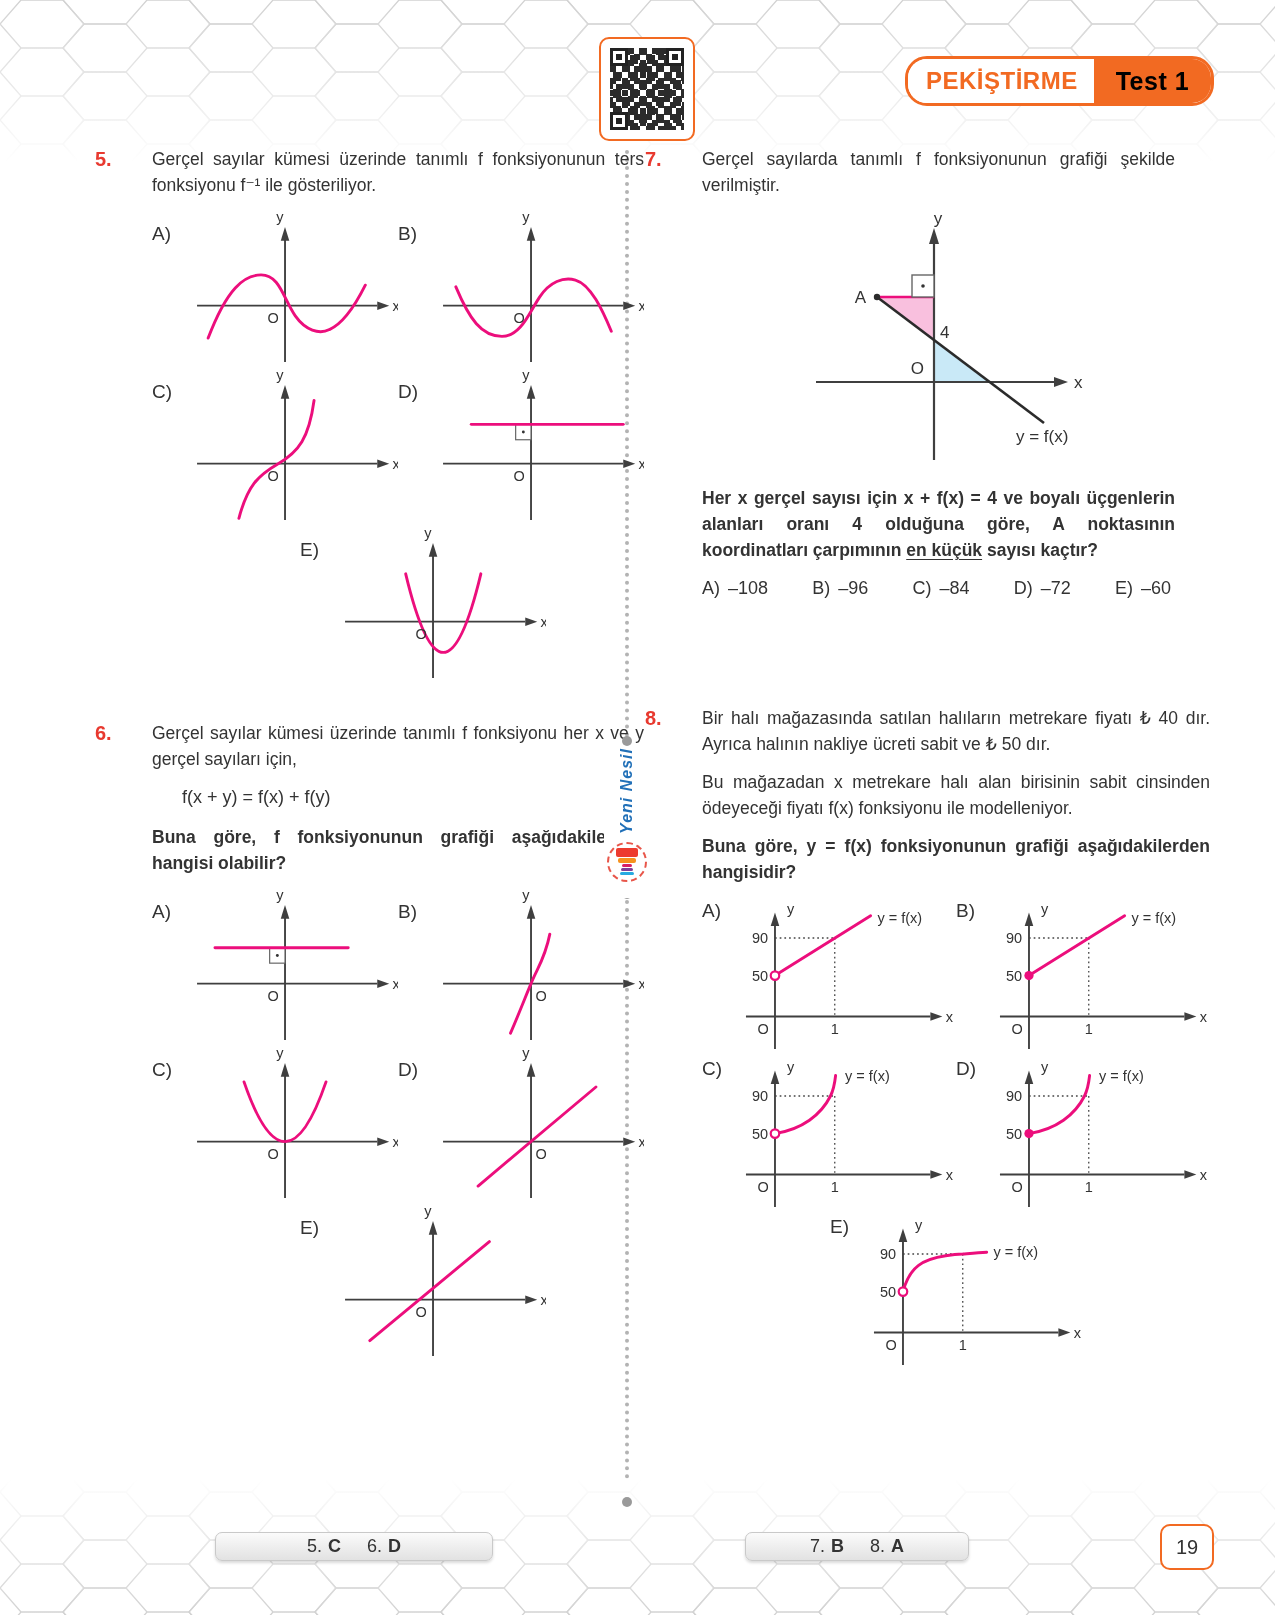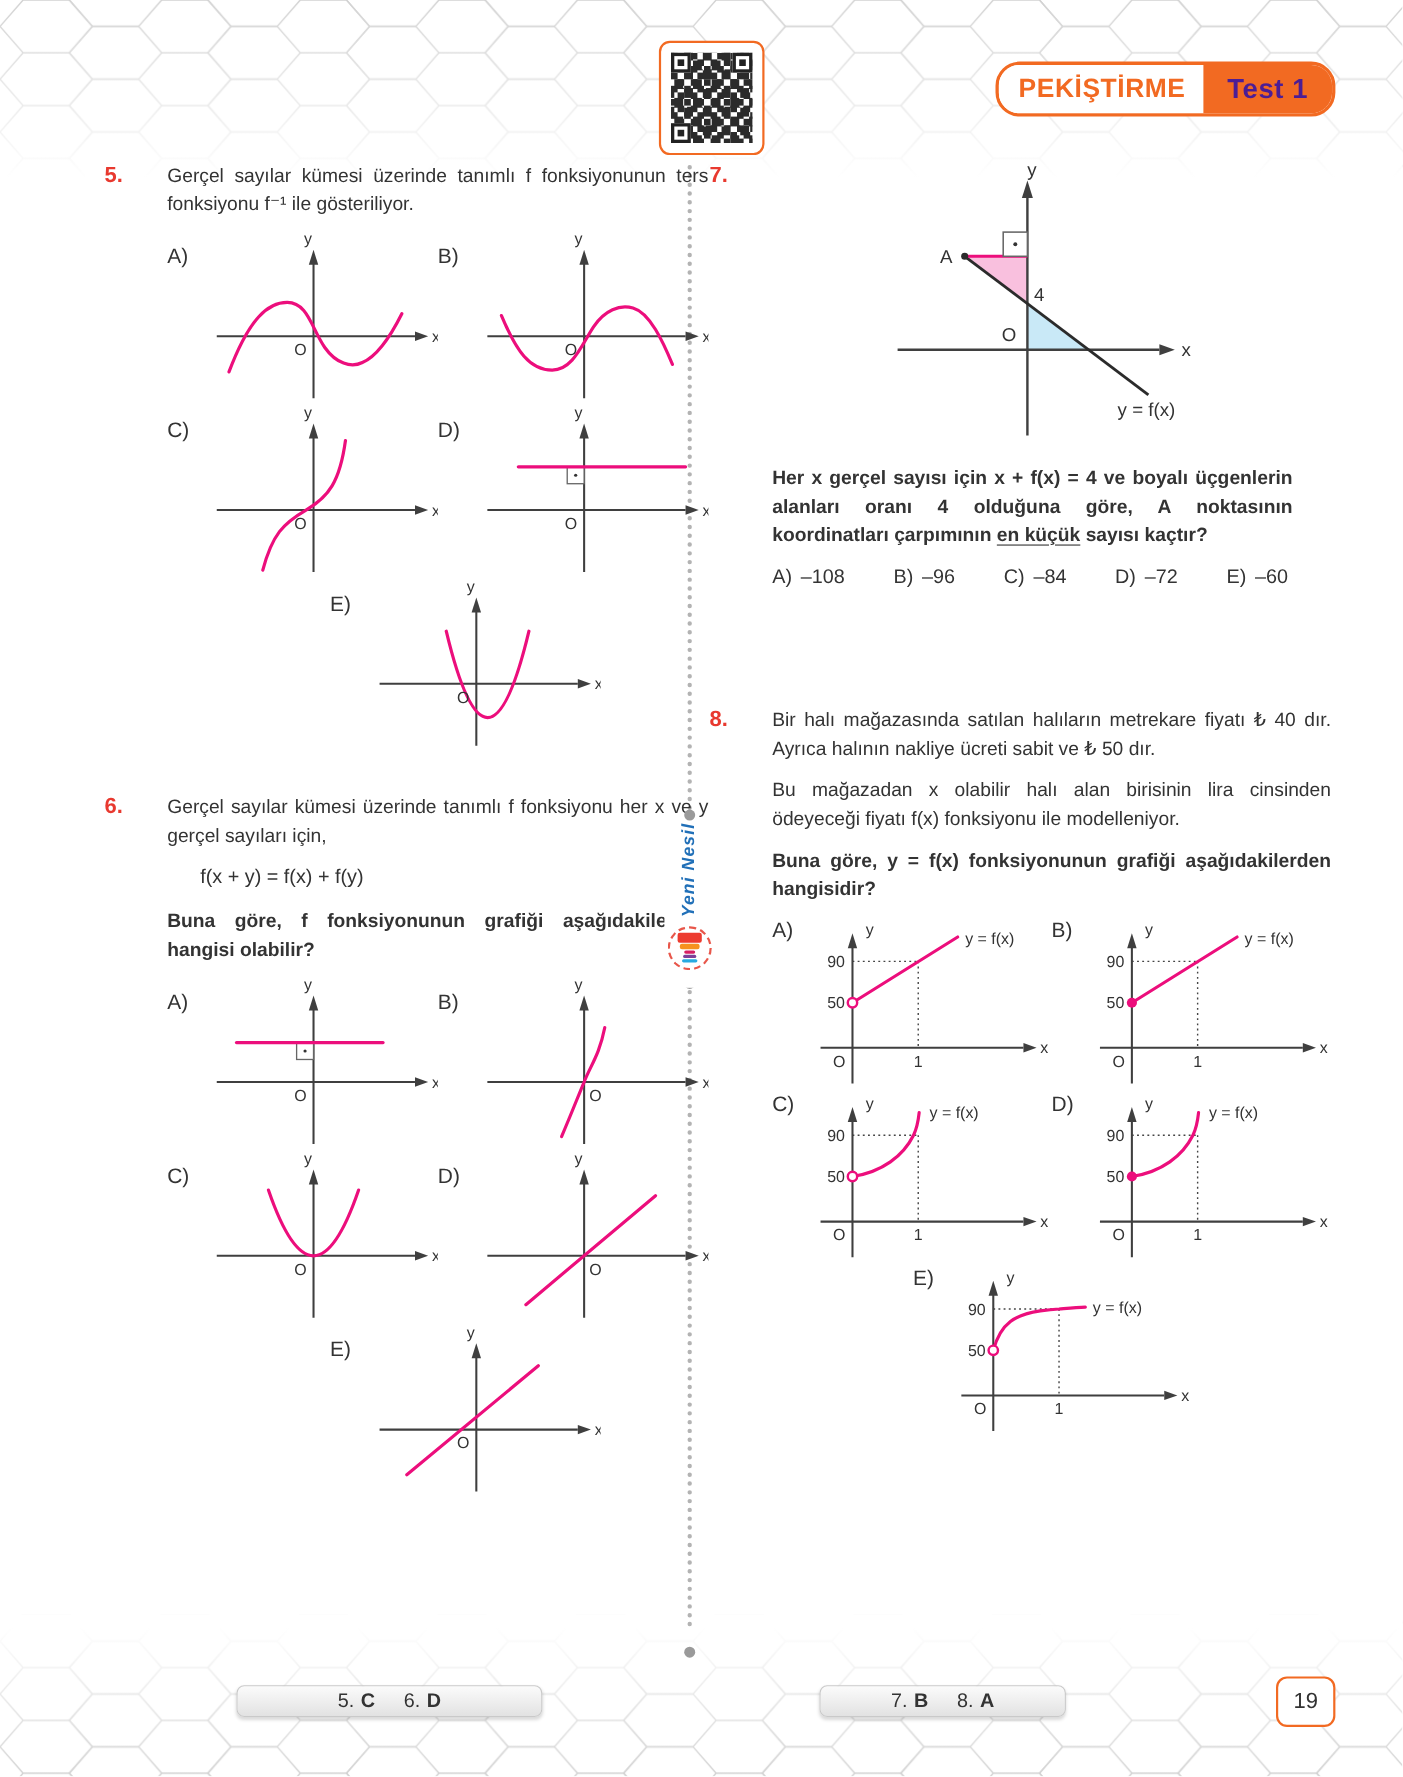--- a/index.html
+++ b/index.html
@@ -17,21 +17,21 @@
     background:
       repeating-conic-gradient(#2b2b2b 0% 25%, rgba(0,0,0,0) 0% 50%) 0px 0px / 12px 12px,
       repeating-conic-gradient(rgba(0,0,0,0) 0% 25%, #2b2b2b 0% 50%) 3px 7px / 17px 17px;}
   .finder{position:absolute;width:18px;height:18px;border:3px solid #222;background:#fff;box-sizing:border-box;}
   .finder i{position:absolute;left:3px;top:3px;width:6px;height:6px;background:#222;display:block;}
   .f-tl{left:0;top:0}.f-tr{right:0;top:0}.f-bl{left:0;bottom:0}
   .badge{position:absolute;left:905px;top:56px;height:44px;z-index:3;display:flex;align-items:stretch;
     border:3px solid #f26a22;border-radius:22px;overflow:hidden;background:#fff;}
   .badge-left{display:flex;align-items:center;padding:0 16px 0 18px;background:#fff;color:#f26a22;
     font-size:24px;font-weight:700;letter-spacing:.5px;}
-  .badge-right{display:flex;align-items:center;padding:0 22px;background:#f26a22;color:#4c1d95;
+  .badge-right{display:flex;align-items:center;padding:0 22px;background:#f26a22;color:#000000;
     font-size:25px;font-weight:700;letter-spacing:.5px;}
   
   .divider{position:absolute;left:625px;top:150px;height:1330px;width:0;border-left:4px dotted #b3b3b3;z-index:2;}
   .bigdot{position:absolute;width:10px;height:10px;border-radius:50%;background:#9a9a9a;z-index:3;}
   .brand{position:absolute;left:604px;top:748px;width:46px;height:150px;background:#fff;z-index:4;
     display:flex;flex-direction:column;align-items:center;}
   .brand-name{writing-mode:vertical-rl;transform:rotate(180deg);color:#2170b8;font-weight:700;
     font-style:italic;font-size:16px;letter-spacing:1px;white-space:nowrap;}
   .brand-logo{margin-top:8px;width:40px;height:40px;border:2px dashed #e8564a;border-radius:50%;
     display:flex;flex-direction:column;align-items:center;justify-content:center;gap:1px;box-sizing:border-box;}
@@ -303,20 +303,21 @@
       </div>
     </div>
   </div>
 </div>
 
 <div class="col" style="left:645px;top:146px;width:530px;">
 
   <div class="q">
     <div class="qnum">7.</div>
     <div class="qbody">
+      <p>Gerçel sayılarda tanımlı f fonksiyonunun grafiği şekilde verilmiştir.</p>
 
       <svg width="400" height="262" viewBox="0 0 400 262" style="margin:0 0 6px 52px;">
         <polygon class="tript" points="123,87 180,87 180,130"></polygon>
         <polygon class="tribt" points="180,130 180,172 236,172"></polygon>
         <line class="axis" x1="180" y1="250" x2="180" y2="30"></line>
           <polygon class="ah" points="175,34 185,34 180,18"></polygon>
         <line class="axis" x1="62" y1="172" x2="300" y2="172"></line>
           <polygon class="ah" points="300,167 300,177 314,172"></polygon>
         <line x1="123" y1="87" x2="290" y2="213" stroke="#2b2b2b" stroke-width="2.6"></line>
         <line x1="123" y1="87" x2="180" y2="87" stroke="#ec0e7c" stroke-width="2.6"></line>
@@ -340,21 +341,21 @@
         <span><span class="l">D)</span><span>–72</span></span>
         <span><span class="l">E)</span><span>–60</span></span>
       </div>
     </div>
   </div>
 
   <div class="q" style="margin-top:104px;">
     <div class="qnum">8.</div>
     <div class="qbody">
       <p>Bir halı mağazasında satılan halıların metrekare fiyatı ₺ 40 dır. Ayrıca halının nakliye ücreti sabit ve ₺ 50 dır.</p>
-      <p>Bu mağazadan x olabilir halı alan birisinin lira cinsinden ödeyeceği fiyatı f(x) fonksiyonu ile modelleniyor.</p>
+      <p>Bu mağazadan x metrekare halı alan birisinin sabit cinsinden ödeyeceği fiyatı f(x) fonksiyonu ile modelleniyor.</p>
       <p class="stem">Buna göre, y = f(x) fonksiyonunun grafiği aşağıdakilerden hangisidir?</p>
 
       <div class="optrow">
         <div class="opt">
           <span class="optletter" style="margin-top:4px;">A)</span>
           <svg width="222" height="158" viewBox="0 0 260 185">
             <line class="axis" x1="48" y1="178" x2="48" y2="30"></line>
               <polygon class="ah" points="43,34 53,34 48,18"></polygon>
             <line class="axis" x1="14" y1="140" x2="230" y2="140"></line>
               <polygon class="ah" points="230,135 230,145 244,140"></polygon>

